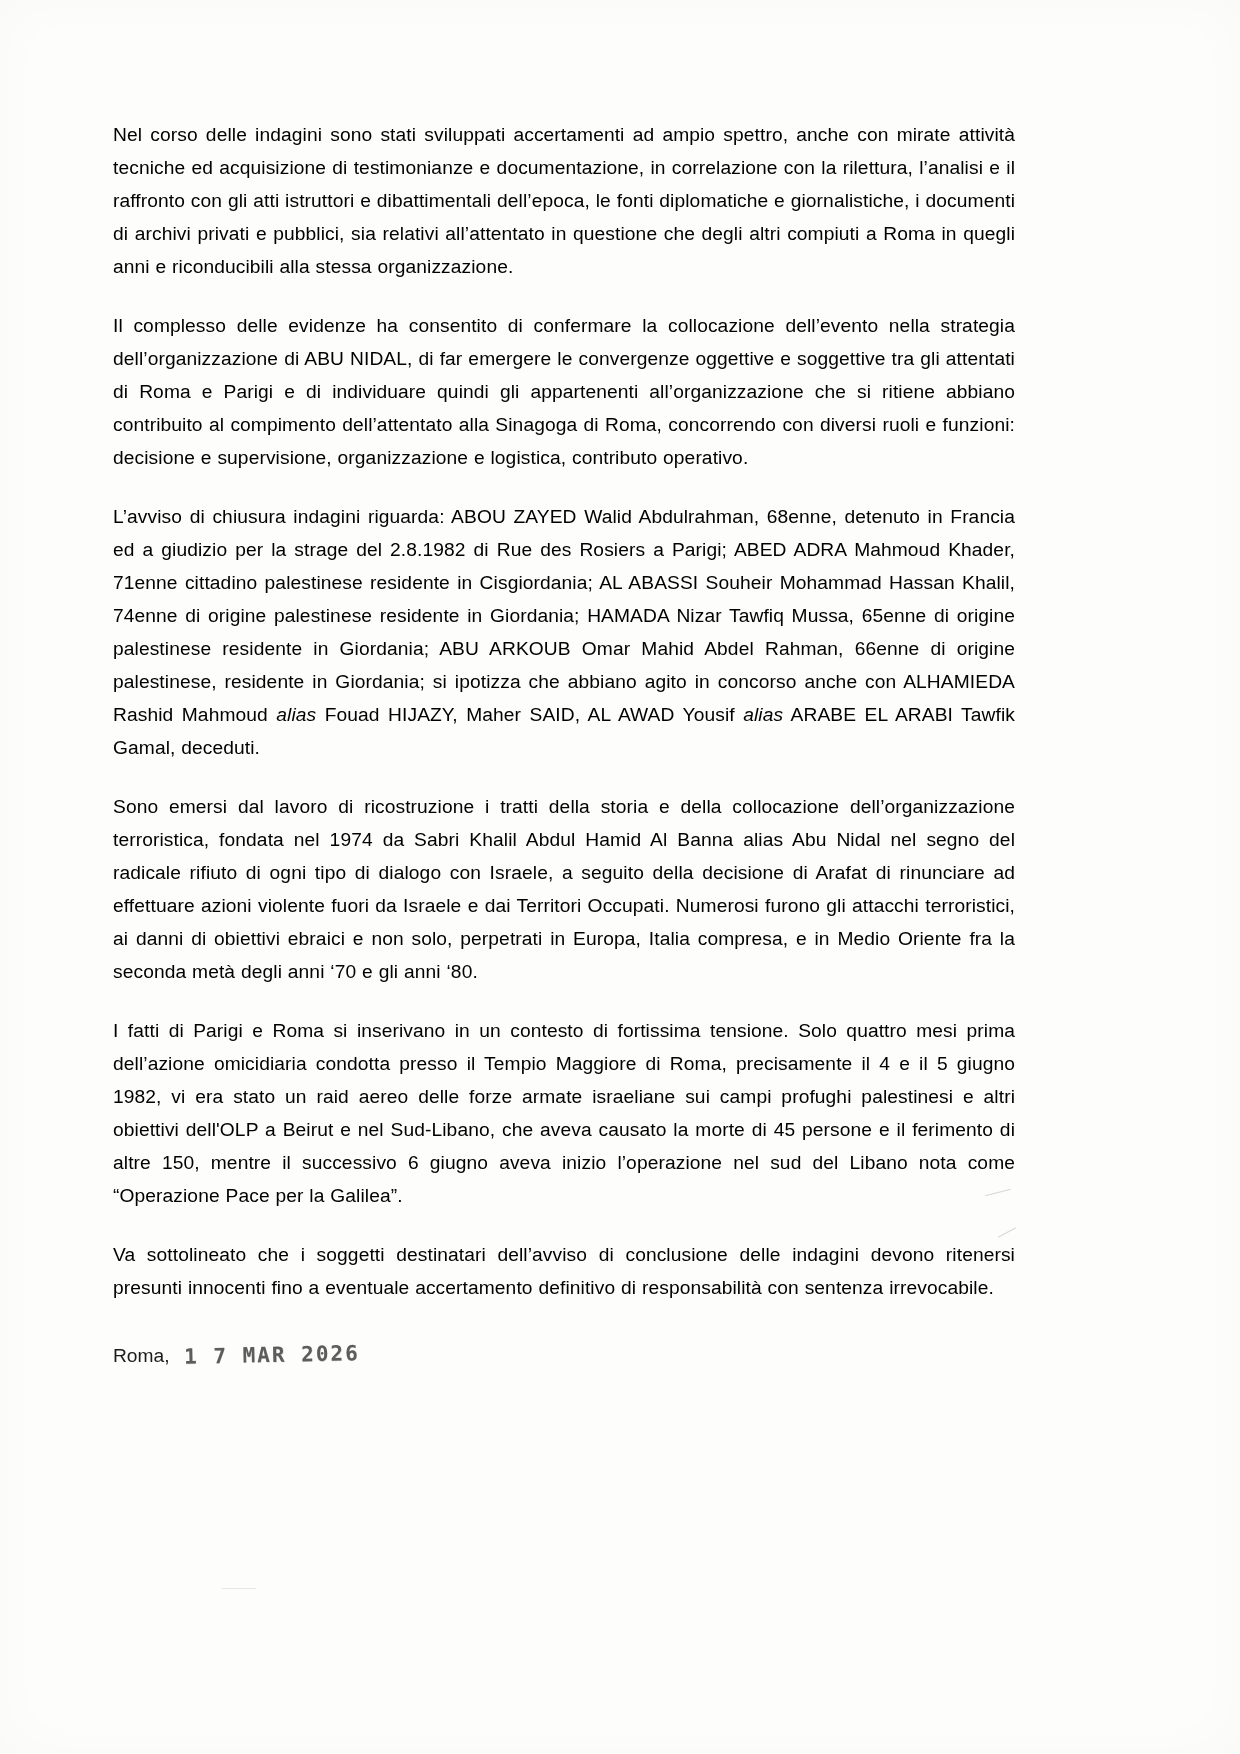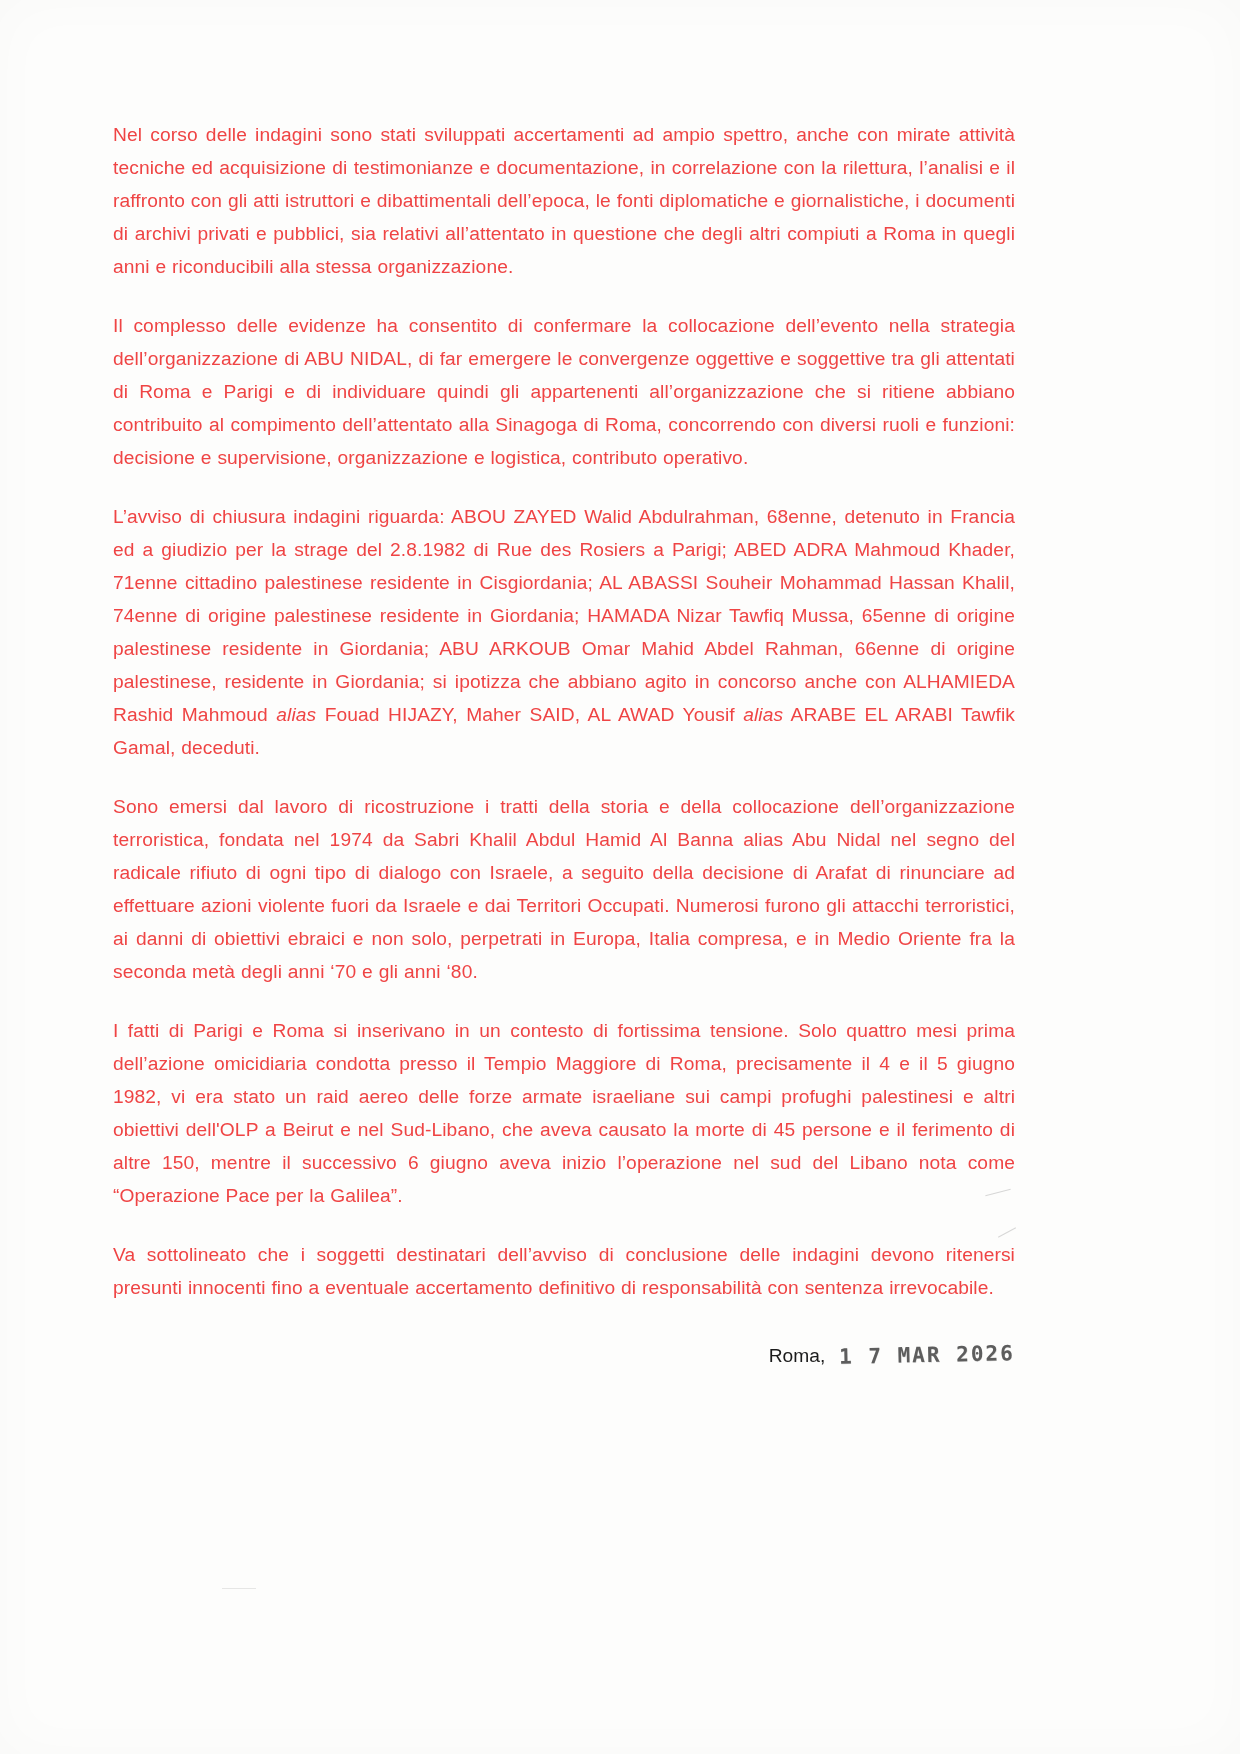--- a/index.html
+++ b/index.html
@@ -29,38 +29,37 @@
     top: 118px;
     width: 902px;
   }
   p.para {
     margin: 0 0 26px 0;
     text-align: justify;
     font-size: 19.2px;
     line-height: 1.72;
     letter-spacing: 0.1px;
     word-spacing: 0.4px;
-    color: #ef4444;
+    color: #000000;
     text-justify: inter-word;
   }
   p.para:last-of-type {
     margin-bottom: 13px;
   }
   .para i, .para em {
     font-style: italic;
   }
   .signature-line {
     margin-top: 34px;
     font-size: 19.2px;
     line-height: 1.6;
     color: #1b1b1b;
     display: flex;
     align-items: baseline;
     gap: 14px;
-    justify-content: flex-end;
   }
   .stamp-date {
     font-family: "DejaVu Sans Mono", monospace;
     font-size: 21px;
     letter-spacing: 2px;
     color: #3b3b3b;
     transform: rotate(-1.2deg);
     opacity: 0.82;
     font-weight: 700;
     text-shadow: 0.4px 0.4px 0 rgba(40,40,40,0.25);

